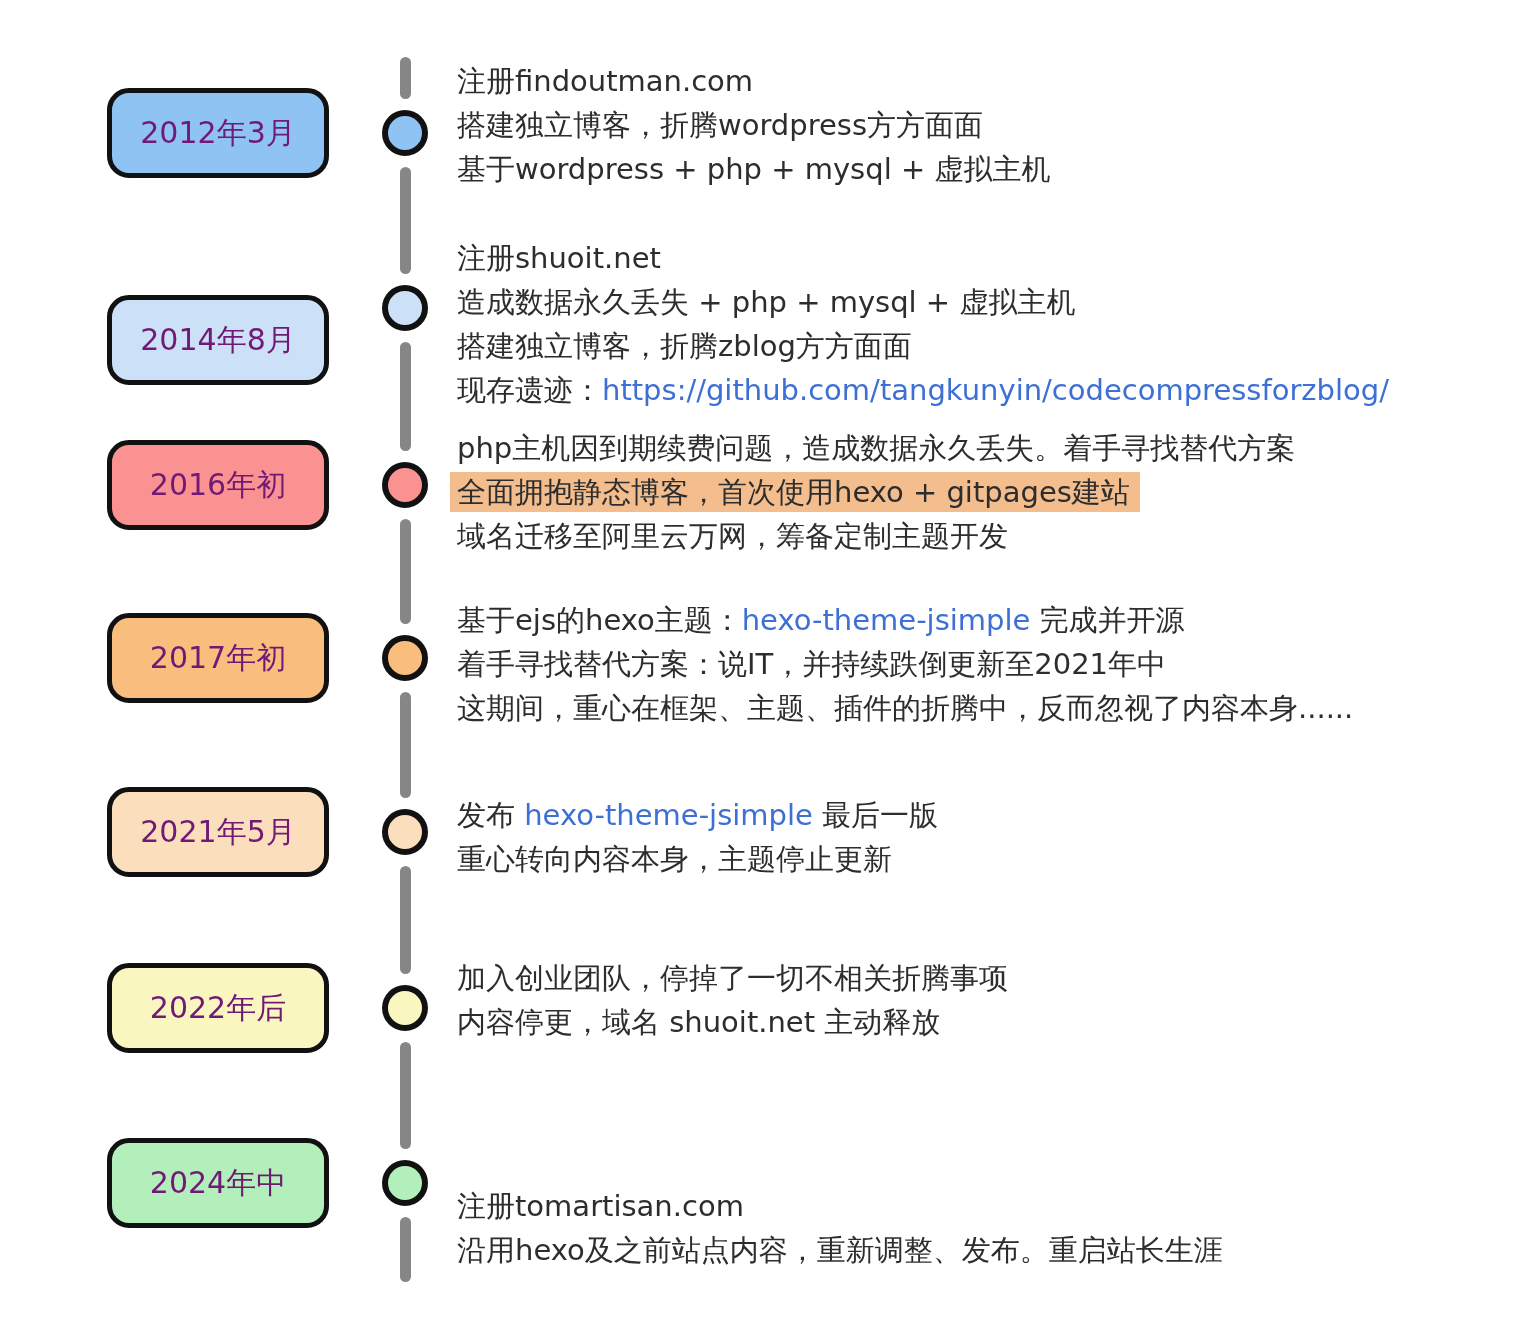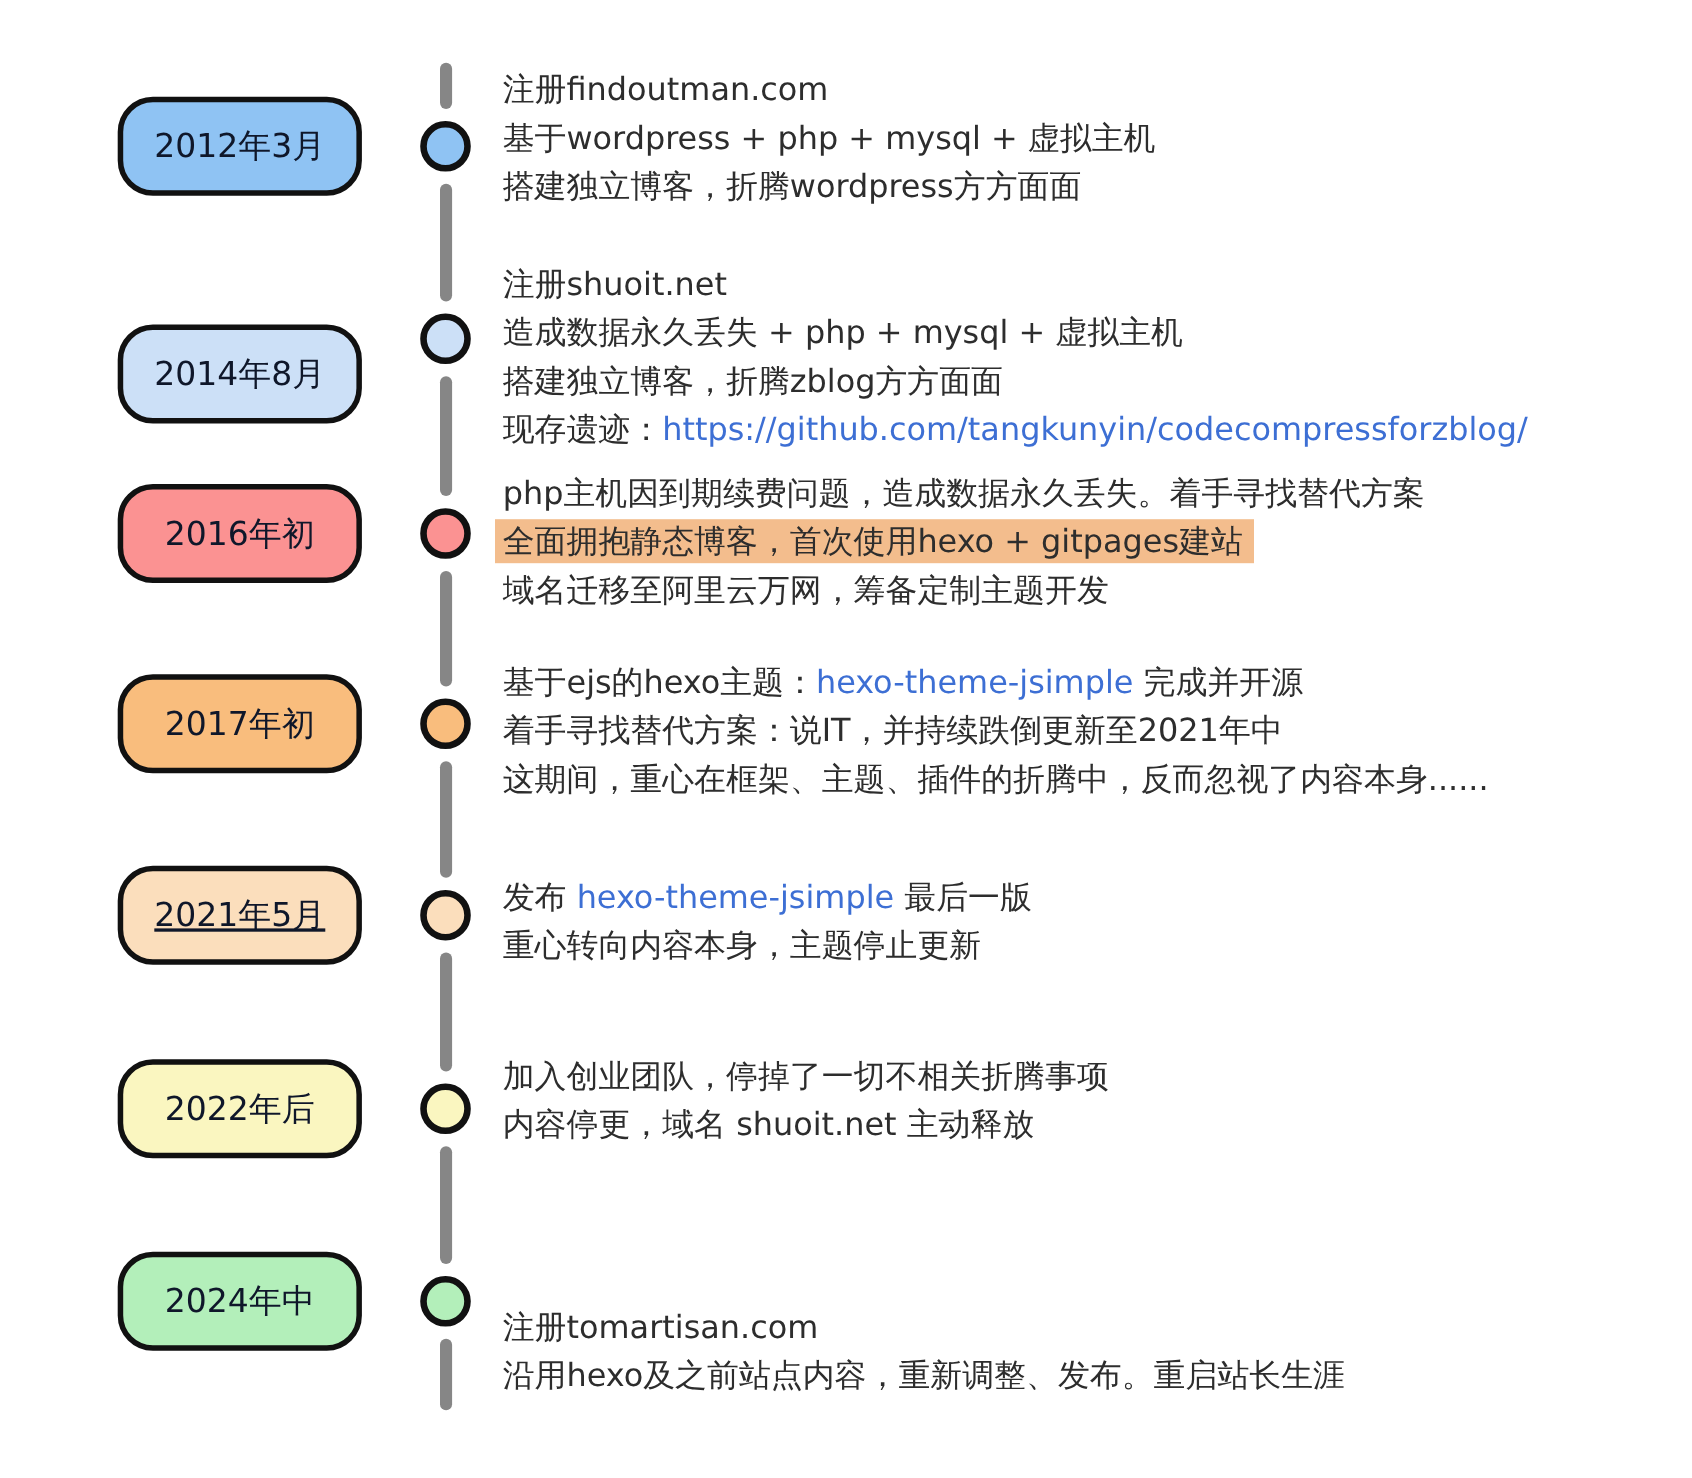--- a/index.html
+++ b/index.html
@@ -45,32 +45,32 @@
   .n5 { top:  809px; }
   .n6 { top:  985px; }
   .n7 { top: 1160px; }
   
   .datebox {
     position: absolute;
     left: 107px;
     width: 212px;
     height: 80px;
     border: 5px solid #111111;
-    border-radius: 32px;
+    border-radius: 22px;
     display: flex;
     align-items: center;
     justify-content: center;
     font-size: 30px;
-    color: #0f172a;
+    color: #701a75;
   }
   .d1 { top:   88px; }
   .d2 { top:  263px; }
   .d3 { top:  440px; }
   .d4 { top:  613px; }
-  .d5 { top:  787px; text-decoration: underline; }
+  .d5 { top:  787px; }
   .d6 { top:  963px; }
   .d7 { top: 1138px; }
   
   .textblock {
     position: absolute;
     left: 457px;
     font-size: 29px;
     line-height: 44px;
     white-space: nowrap;
   }
@@ -117,22 +117,22 @@
   <div class="datebox d1" style="background-color: rgb(143, 195, 243);">2012年3月</div>
   <div class="datebox d2" style="background-color: rgb(204, 224, 247); margin-top: 32px;">2014年8月</div>
   <div class="datebox d3" style="background-color: rgb(251, 146, 146);">2016年初</div>
   <div class="datebox d4" style="background-color: rgb(249, 189, 125);">2017年初</div>
   <div class="datebox d5" style="background-color: rgb(251, 222, 188);">2021年5月</div>
   <div class="datebox d6" style="background-color: rgb(250, 246, 192);">2022年后</div>
   <div class="datebox d7" style="background-color: rgb(179, 239, 186);">2024年中</div>
 
   <div class="textblock t1">
     <div>注册findoutman.com</div>
+    <div>搭建独立博客，折腾wordpress方方面面</div>
     <div>基于wordpress + php + mysql + 虚拟主机</div>
-    <div>搭建独立博客，折腾wordpress方方面面</div>
   </div>
 
   <div class="textblock t2">
     <div>注册shuoit.net</div>
     <div>造成数据永久丢失 + php + mysql + 虚拟主机</div>
     <div>搭建独立博客，折腾zblog方方面面</div>
     <div>
       <span>现存遗迹：</span><a class="link">https://github.com/tangkunyin/codecompressforzblog/</a>
     </div>
   </div>

